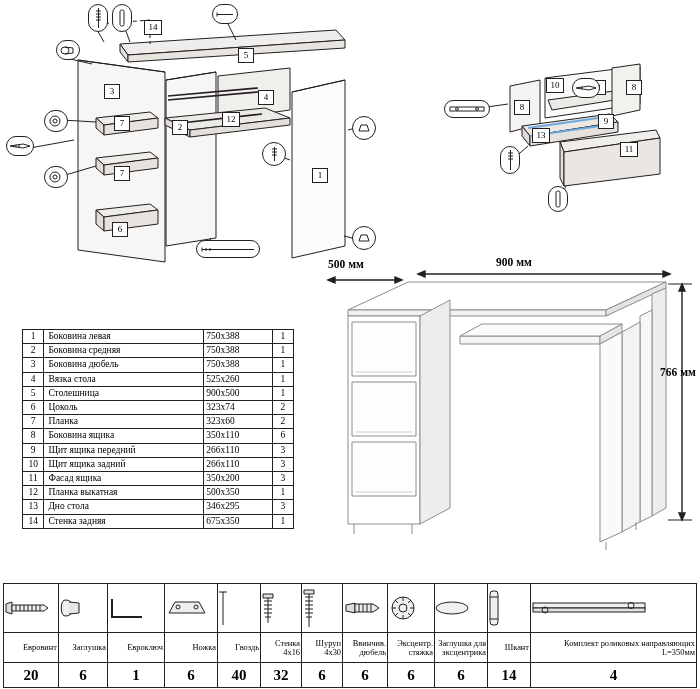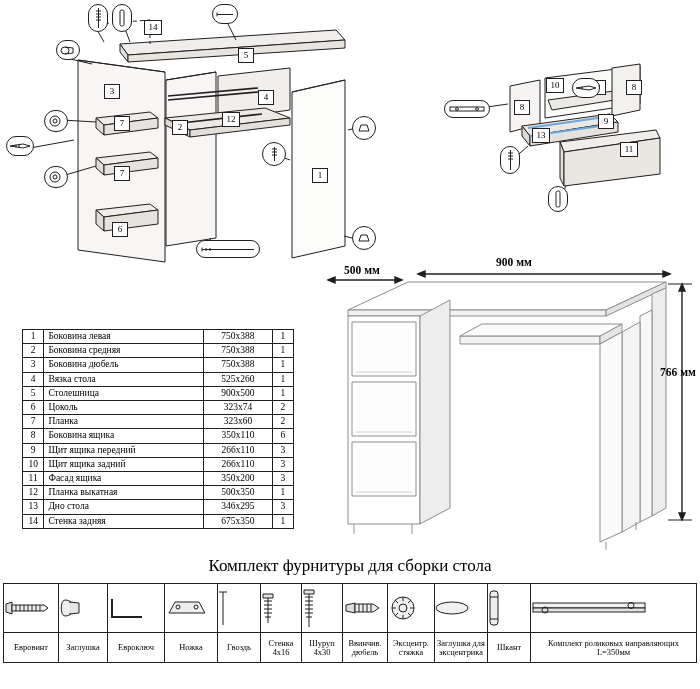--- a/index.html
+++ b/index.html
@@ -32,42 +32,42 @@
   
   #parts{
     position:absolute;left:22px;top:329px;width:272px;
     border-collapse:collapse;font-size:9.5px;
   }
   #parts td{
     border:1px solid #231f20;padding:0 2px;height:13.2px;line-height:13.2px;
   }
   #parts td.idx{width:16px;text-align:center;}
   #parts td.nm{width:150px;text-align:left;padding-left:4px;}
-  #parts td.sz{width:62px;text-align:center;}
+  #parts td.sz{width:62px;}
   #parts td.qt{width:16px;text-align:center;}
 
   
   #desk{position:absolute;left:300px;top:258px;width:396px;height:300px;}
 
   .dimtext{position:absolute;font-weight:bold;font-size:11.5px;font-family:"Liberation Serif",serif;}
 
   
   #hw-title{
     position:absolute;left:0;top:556px;width:700px;text-align:center;
     font-size:17px;font-family:"Liberation Serif",serif;
   }
 
   
   #hw{
     position:absolute;left:3px;top:583px;width:694px;
     border-collapse:collapse;table-layout:fixed;
   }
   #hw td{border:1px solid #231f20;text-align:center;vertical-align:middle;}
   #hw tr.icons td{height:48px;padding:0;}
-  #hw tr.names td{height:27px;font-size:8.4px;line-height:9px;padding:1px;}
+  #hw tr.names td{height:27px;font-size:8.4px;line-height:9px;padding:1px;text-align:right;}
   #hw tr.qty td{height:22px;font-size:15px;font-weight:bold;}
   #hw td.w-last{font-size:7.4px;line-height:8.4px;}
 
   svg{display:block;}
 </style>
 </head>
 <body>
 
 <div class="wrap">
 
@@ -420,26 +420,25 @@
         <path d="M370 16 L363 13 L363 19 Z"></path>
 
         <path d="M382 26 L382 262" fill="none"></path>
         <path d="M382 26 L379 33 L385 33 Z"></path>
         <path d="M382 262 L379 255 L385 255 Z"></path>
         <path d="M368 26 L392 26" fill="none" stroke-width="1"></path>
         <path d="M368 262 L392 262" fill="none" stroke-width="1"></path>
       </g>
     </svg>
 
-    <div class="dimtext" style="left:44px;top:0px;margin-top:6px;">500 мм</div>
+    <div class="dimtext" style="left:28px;top:0px;">500 мм</div>
     <div class="dimtext" style="left:196px;top:-2px;">900 мм</div>
     <div class="dimtext" style="left:360px;top:108px;">766 мм</div>
   </div>
 
-  <div id="hw-title">Комплект фурнитуры для сборки стола</div>
 
   <table id="hw">
     <tbody>
         <tr class="icons">
       <td style="width:54px;">
         <svg width="46" height="16" viewBox="0 0 46 16">
               <g stroke="#231f20" fill="none" stroke-width="1">
                 <path d="M2 4 L2 12 L8 14 L8 2 Z" fill="#ddd"></path>
                 <path d="M8 5 L40 5 L44 8 L40 11 L8 11 Z" fill="#eee"></path>
                 <path d="M12 5 L12 11 M16 5 L16 11 M20 5 L20 11 M24 5 L24 11 M28 5 L28 11 M32 5 L32 11 M36 5 L36 11"></path>
@@ -548,16 +547,30 @@
       <td>Ножка</td>
       <td>Гвоздь</td>
       <td>Стенка 4x16</td>
       <td>Шуруп 4x30</td>
       <td>Ввинчив. дюбель</td>
       <td>Эксцентр. стяжка</td>
       <td>Заглушка для эксцентрика</td>
       <td>Шкант</td>
       <td class="w-last">Комплект роликовых направляющих L=350мм</td>
     </tr>
+    <tr class="qty">
+      <td>20</td>
+      <td>6</td>
+      <td>1</td>
+      <td>6</td>
+      <td>40</td>
+      <td>32</td>
+      <td>6</td>
+      <td>6</td>
+      <td>6</td>
+      <td>6</td>
+      <td>14</td>
+      <td>4</td>
+    </tr>
   </tbody>
     </table>
 
 </div>
 
 </body></html>

